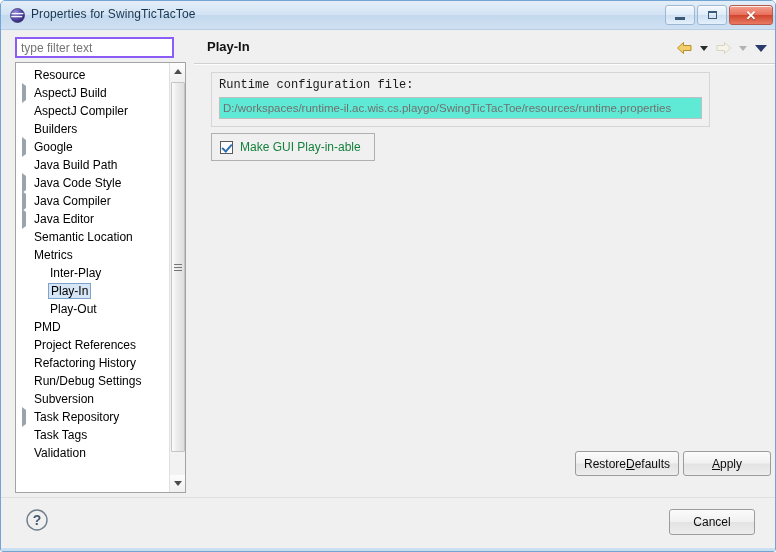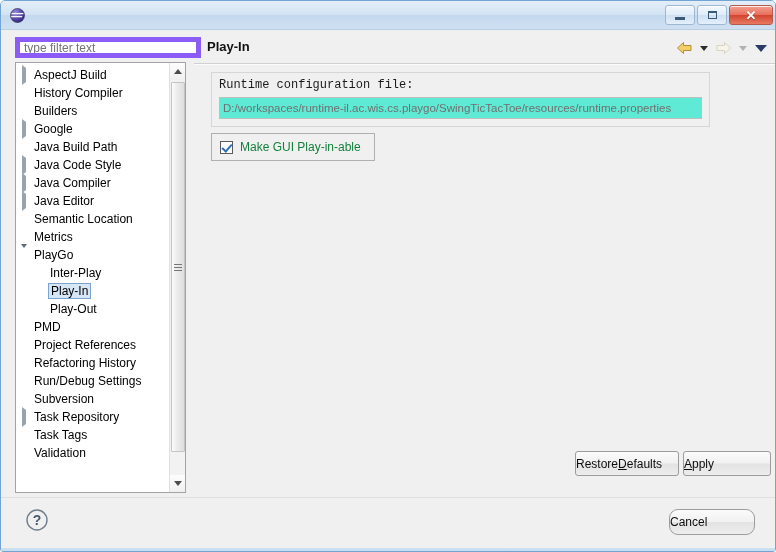--- a/index.html
+++ b/index.html
@@ -66,22 +66,22 @@
   
   .client {
     position: absolute; left: 0; top: 29px;
     width: 776px; height: 523px;
     background: #f0f0f0;
   }
 
   
   .filter-input {
     position: absolute; left: 14px; top: 7px;
-    width: 186px; height: 21px;
-    border: 5px solid #8b5cf6;
+    width: 159px; height: 21px;
+    border: 2px solid #8b5cf6;
     background: #ffffff;
     font-family: "Liberation Sans", sans-serif;
     font-size: 12px;
     color: #8c8c8c;
     padding: 0 4px;
     outline: none;
   }
 
   
   .tree-panel {
@@ -232,21 +232,21 @@
   .check-label { margin-left: 7px; font-size: 12px; color: #15803d; }
 
   
   .btn {
     border: 1px solid #9c9c9c;
     border-radius: 3px;
     background: linear-gradient(180deg,#fbfbfb 0%,#f1f1f1 48%,#e3e3e3 52%,#ededed 100%);
     font-family: "Liberation Sans", sans-serif;
     font-size: 12px;
     color: #0d0d0d;
-    display: flex; align-items: center; justify-content: flex-start;
+    display: flex; align-items: center; justify-content: center;
     cursor: default;
   }
   .btn u { text-decoration: underline; }
   .btn-restore { position:absolute; left:381px; top:421px; width:104px; height:25px; }
   .btn-apply   { position:absolute; left:489px; top:421px; width:88px;  height:25px; }
 
   
   .bottombar {
     position: absolute; left: 0; top: 467px;
     width: 776px; height: 56px;
@@ -262,21 +262,21 @@
     width: 94px; height: 26px;
     border: 1px solid #3c9bd4;
     border-radius: 3px;
     background: linear-gradient(180deg,#f2fafe 0%,#dcf0fb 46%,#c4e5f8 52%,#e6f6fe 100%);
     box-shadow: 0 0 0 1px #bfe3f7 inset;
     font-size: 12px; color: #0d0d0d;
     display:flex; align-items:center; justify-content:center;
   }
   .btn-cancel {
     position: absolute; left: 668px; top: 11px;
-    width: 86px; height: 26px; border-radius: 9px;
+    width: 86px; height: 26px;
   }
   .statusstrip {
     position: absolute; left: 0; bottom: 0;
     width: 776px; height: 5px;
     background: linear-gradient(180deg,#cfe2f2 0%,#bcd7ee 100%);
   }
 </style>
 </head>
 <body>
 
@@ -290,20 +290,21 @@
             <stop offset="0%" stop-color="#9a8fd8"></stop>
             <stop offset="55%" stop-color="#5b4fae"></stop>
             <stop offset="100%" stop-color="#2f2470"></stop>
           </radialGradient>
         </defs>
         <circle cx="7.5" cy="7.5" r="7" fill="url(#gIco)" stroke="#2a2060" stroke-width="0.6"></circle>
         <path d="M1.6 5.6 H13.4" stroke="#ffffff" stroke-width="1.3" opacity="0.95"></path>
         <path d="M1.2 8.6 H12.2" stroke="#ffffff" stroke-width="1.3" opacity="0.95"></path>
       </svg>
     </span>
+    <span class="title-text">Properties for SwingTicTacToe</span>
 
     <div class="wincontrols">
       <div class="winbtn">
         <span class="glyph-min"></span>
       </div>
       <div class="winbtn">
         <span class="glyph-max"></span>
       </div>
       <div class="winbtn close">
         <span class="glyph-close">✕</span>
@@ -311,26 +312,30 @@
     </div>
   </div>
 
   <div class="client">
 
     <input class="filter-input" type="text" placeholder="type filter text" style="">
 
     <div class="tree-panel">
       <div class="tree-list" id="tree-list">
           <div class="tree-row">
+            <span class="tw"></span>
+            <span class="tree-label">Resource</span>
+          </div>
+          <div class="tree-row">
             <span class="tw"><span class="arrow-closed"></span></span>
             <span class="tree-label">AspectJ Build</span>
           </div>
           <div class="tree-row">
             <span class="tw"></span>
-            <span class="tree-label">History Compiler</span>
+            <span class="tree-label">AspectJ Compiler</span>
           </div>
           <div class="tree-row">
             <span class="tw"></span>
             <span class="tree-label">Builders</span>
           </div>
           <div class="tree-row">
             <span class="tw"><span class="arrow-closed"></span></span>
             <span class="tree-label">Google</span>
           </div>
           <div class="tree-row">
@@ -349,24 +354,20 @@
             <span class="tw"><span class="arrow-closed"></span></span>
             <span class="tree-label">Java Editor</span>
           </div>
           <div class="tree-row">
             <span class="tw"></span>
             <span class="tree-label">Semantic Location</span>
           </div>
           <div class="tree-row">
             <span class="tw"></span>
             <span class="tree-label">Metrics</span>
-          </div>
-          <div class="tree-row">
-            <span class="tw"><span class="arrow-open"></span></span>
-            <span class="tree-label">PlayGo</span>
           </div>
           <div class="tree-row">
             <span class="tw"></span>
             <span class="tw"></span>
             <span class="tree-label">Inter-Play</span>
           </div>
           <div class="tree-row selected">
             <span class="tw"></span>
             <span class="tw"></span>
             <span class="tree-label">Play-In</span>

